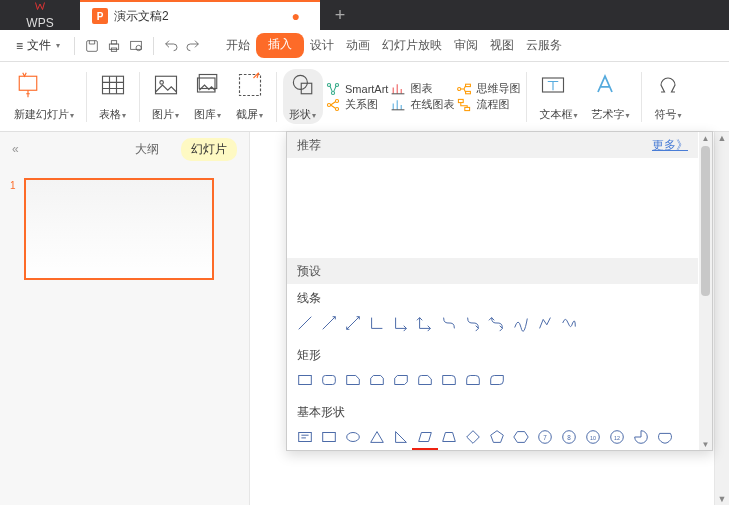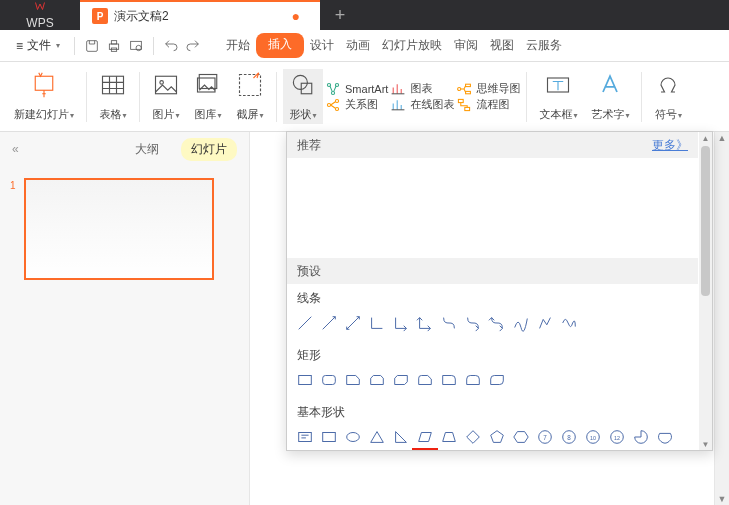--- a/index.html
+++ b/index.html
@@ -17,24 +17,24 @@
   .menubar { height: 32px; border-bottom: 1px solid #e0e0e0; display: flex; align-items: center; padding: 0 10px; gap: 4px; }
   .menu-file { display: flex; align-items: center; gap: 4px; padding: 2px 6px; }
   .menu-divider { width: 1px; height: 18px; background: #ddd; margin: 0 4px; }
   .qicon { width: 18px; height: 18px; display: flex; align-items: center; justify-content: center; color: #555; }
   .qicon svg { width: 16px; height: 16px; stroke: #555; fill: none; stroke-width: 1.2; }
   .menu-tabs { display: flex; margin-left: 14px; }
   .menu-tabs span { padding: 4px 6px; color: #555; }
   .menu-tabs .active { background: #fd6b28; color: #fff; border-radius: 8px; padding: 3px 12px; }
   
   .ribbon { height: 70px; border-bottom: 1px solid #e0e0e0; display: flex; align-items: center; padding: 0 8px; gap: 2px; position: relative; background: #fff; }
-  .rgroup { display: flex; flex-direction: column; align-items: center; padding: 2px 6px; gap: 8px; }
+  .rgroup { display: flex; flex-direction: column; align-items: flex-start; padding: 2px 6px; gap: 8px; }
   .rgroup.big svg { width: 28px; height: 28px; stroke: #555; fill: none; stroke-width: 1.3; }
   .rgroup .label { font-size: 11px; color: #444; white-space: nowrap; }
-  .rgroup.active { background: #eee; border-radius: 0; }
+  .rgroup.active { background: #eee; border-radius: 13px; }
   .rvdiv { width: 1px; height: 50px; background: #e6e6e6; margin: 0 4px; }
   .small-col { display: flex; flex-direction: column; gap: 0; }
   .small-item { display: flex; align-items: center; gap: 4px; font-size: 11px; color: #444; white-space: nowrap; }
   .small-item svg { width: 16px; height: 16px; stroke: #555; fill: none; stroke-width: 1.3; }
   
   .body { display: flex; height: calc(505px - 132px); }
   .left { width: 250px; background: #f7f7f7; border-right: 1px solid #e6e6e6; display: flex; flex-direction: column; }
   .left-head { height: 34px; display: flex; align-items: center; padding: 0 12px; gap: 12px; font-size: 12px; }
   .left-head .chev { color: #999; margin-right: auto; }
   .left-head .pill { padding: 3px 10px; border-radius: 10px; color: #666; }

